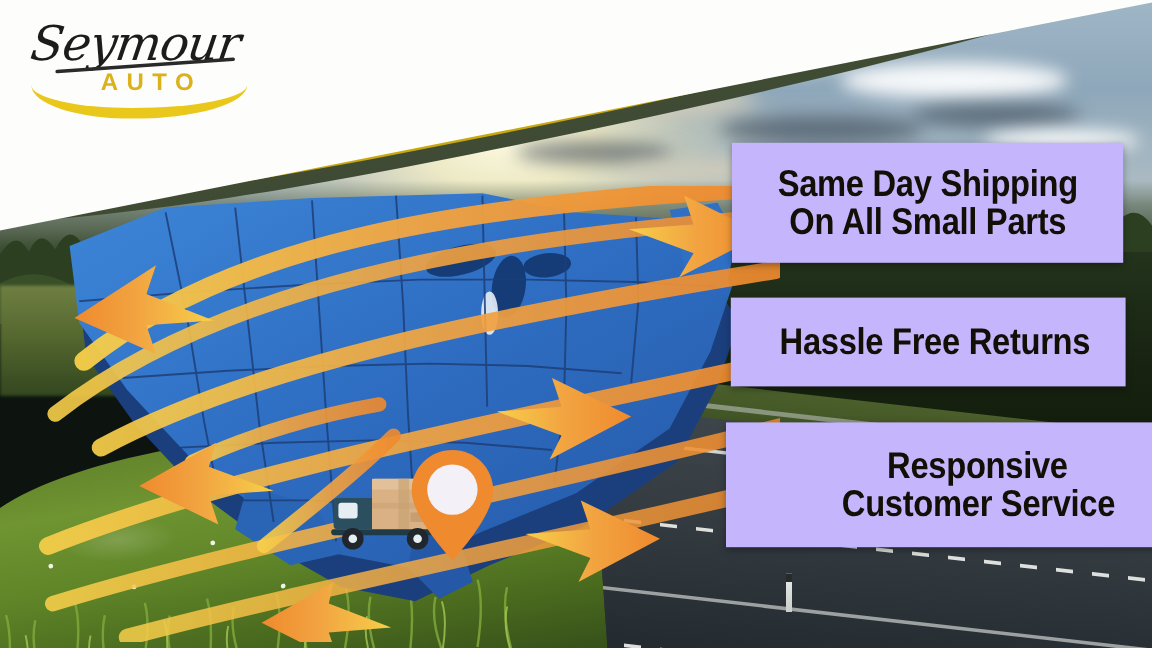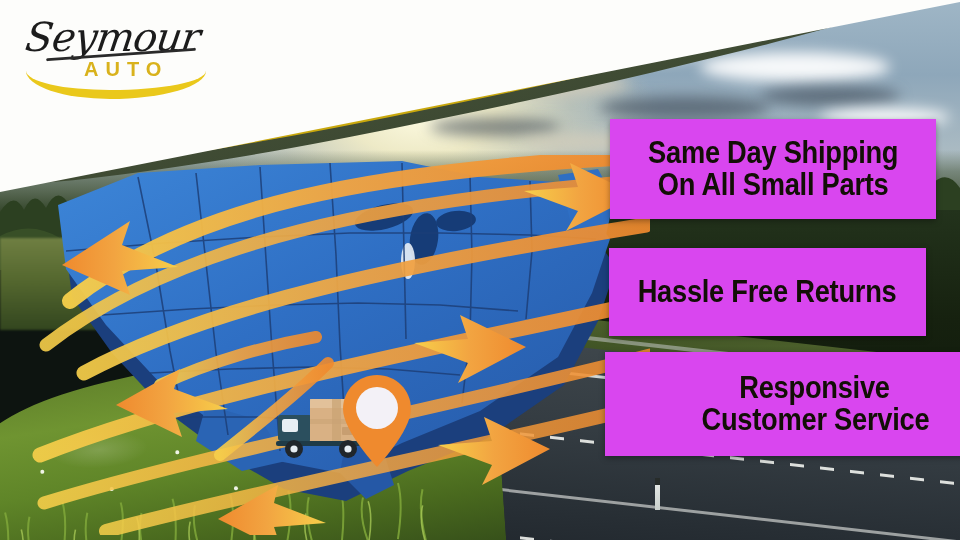--- a/index.html
+++ b/index.html
@@ -123,32 +123,32 @@
     position:absolute;left:250px;top:306px;width:160px;text-align:center;
     font-family:"Liberation Sans",sans-serif;font-weight:bold;
     color:#e8822b;letter-spacing:.5px;line-height:1.04;
     text-shadow:0 1px 2px rgba(0,0,0,.35);
   }
   .nd-1{font-size:21px;transform:scaleX(.95);}
   .nd-2{font-size:25px;transform:scaleX(.95);}
 
   
   .banner{
-    position:absolute;background:#d946ef;
+    position:absolute;background:#c4b5fd;
     display:flex;flex-direction:column;align-items:center;justify-content:center;
     box-shadow:0 2px 6px rgba(0,0,0,.35);
   }
   .banner span{
     color:#120f06;font-family:"Liberation Sans",sans-serif;font-weight:bold;
     line-height:1.04;letter-spacing:-.3px;white-space:nowrap;
     transform:scaleX(.88);transform-origin:center;
   }
   #banner-1{left:610px;top:119px;width:326px;height:100px;}
   #banner-1 span{font-size:31px;}
-  #banner-2{left:609px;top:248px;width:317px;height:88px;}
+  #banner-2{left:609px;top:248px;width:317px;height:74px;padding-left:12px;}
   #banner-2 span{font-size:31px;}
   #banner-3{left:605px;top:352px;width:324px;height:104px;padding-left:48px;}
   #banner-3 span{font-size:31px;}
 </style>
 </head>
 <body>
 
 <div id="stage">
 
   <div class="bg-sky">

